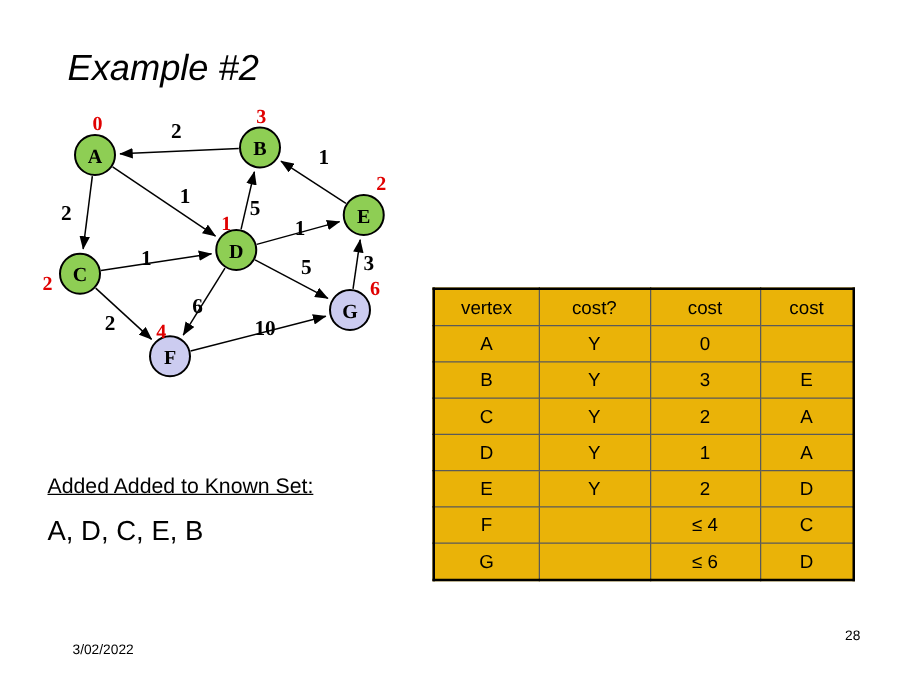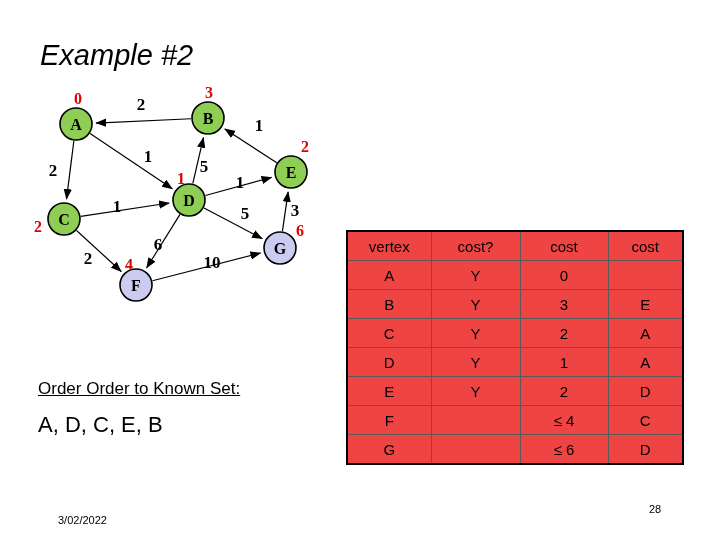--- a/index.html
+++ b/index.html
@@ -12,21 +12,21 @@
     height: 540px;
     position: relative;
     overflow: hidden;
     font-family: "Liberation Sans", sans-serif;
     color: #000000;
   }
 
   
   #slide-title {
     position: absolute;
-    left: 40px;
+    left: 54px;
     top: 39px;
     font-size: 29px;
     font-style: italic;
     font-family: "Liberation Sans", sans-serif;
     color: #000000;
     letter-spacing: 0px;
     white-space: nowrap;
   }
 
   
@@ -87,21 +87,21 @@
 
   
   #dijkstra-table {
     position: absolute;
     left: 346px;
     top: 230px;
     width: 336px;
     border-collapse: collapse;
     border: 2px solid #000000;
     table-layout: fixed;
-    background: #ef4444;
+    background: #eab308;
   }
   #dijkstra-table td {
     border: 1px solid #5a5a5a;
     height: 28px;
     text-align: center;
     vertical-align: middle;
     font-size: 15px;
     font-family: "Liberation Sans", sans-serif;
     padding: 0;
     color: #000000;
@@ -115,21 +115,21 @@
   #footer-date {
     position: absolute;
     left: 58px;
     top: 514px;
     font-size: 11px;
     font-family: "Liberation Sans", sans-serif;
     color: #000000;
   }
   #footer-page {
     position: absolute;
-    left: 649px;
+    left: 676px;
     top: 503px;
     font-size: 11px;
     font-family: "Liberation Sans", sans-serif;
     color: #000000;
   }
 </style>
 </head>
 <body>
 
 <div id="slide-title">Example #2</div>
@@ -204,21 +204,21 @@
         <text x="209" y="98" class="cost-label" fill="#E00000" text-anchor="middle">3</text>
         <text x="38" y="232" class="cost-label" fill="#E00000" text-anchor="middle">2</text>
         <text x="181" y="184" class="cost-label" fill="#E00000" text-anchor="middle">1</text>
         <text x="305" y="152" class="cost-label" fill="#E00000" text-anchor="middle">2</text>
         <text x="129" y="270" class="cost-label" fill="#E00000" text-anchor="middle">4</text>
         <text x="300" y="236" class="cost-label" fill="#E00000" text-anchor="middle">6</text>
       </g>
   </svg>
 </div>
 
-<div id="order-heading">Order Order to Known Set:</div>
+<div id="order-heading">Added Added to Known Set:</div>
 <div id="order-list">A, D, C, E, B</div>
 
 <table id="dijkstra-table">
   <colgroup>
     <col class="c-vertex">
       <col class="c-known">
       <col class="c-cost">
       <col class="c-path">
   </colgroup>
   <tbody id="table-body">

